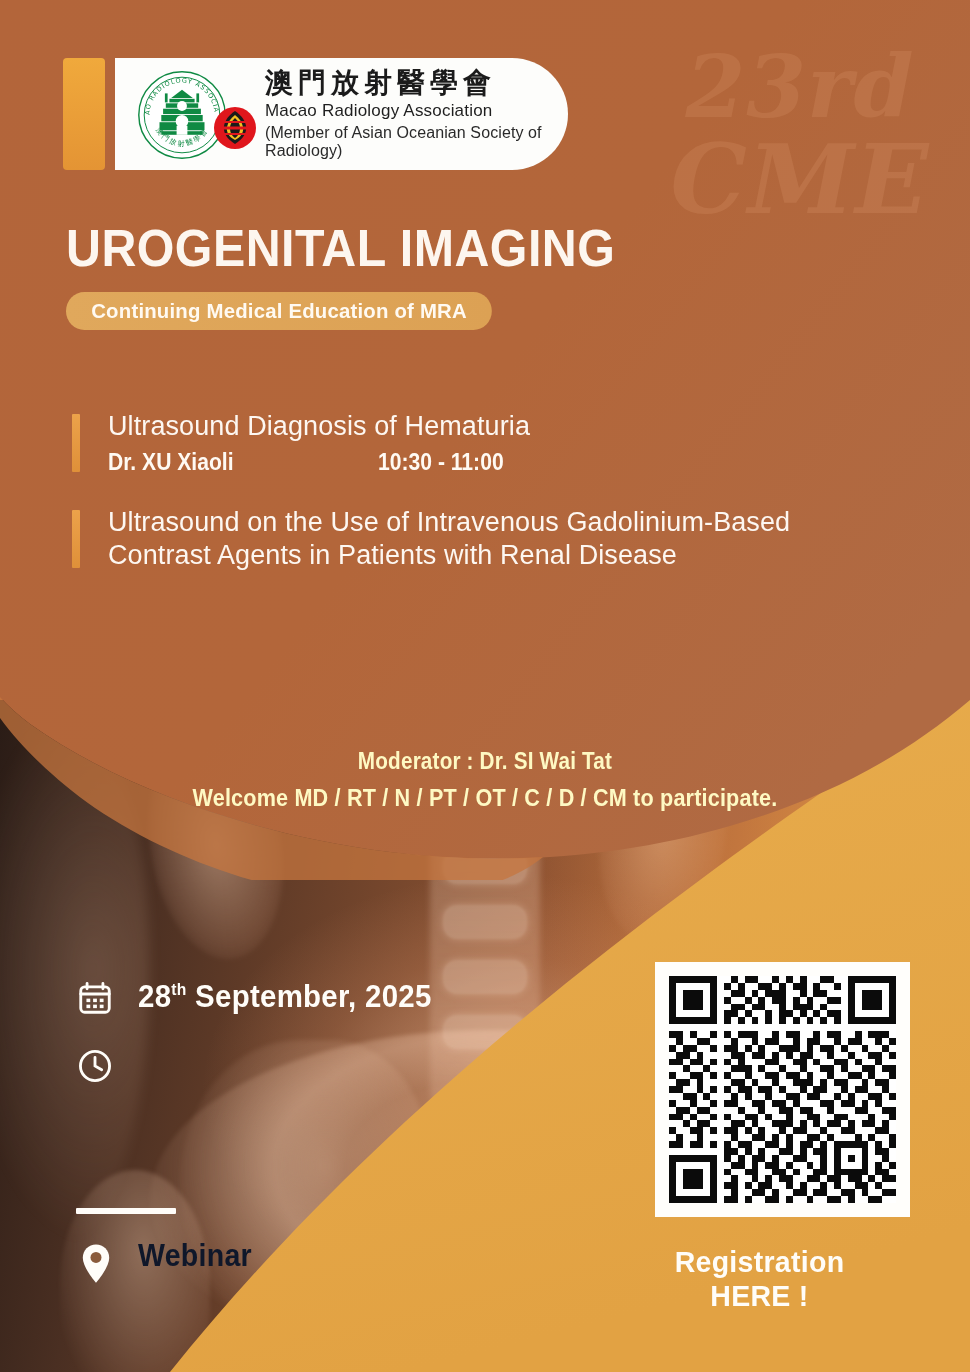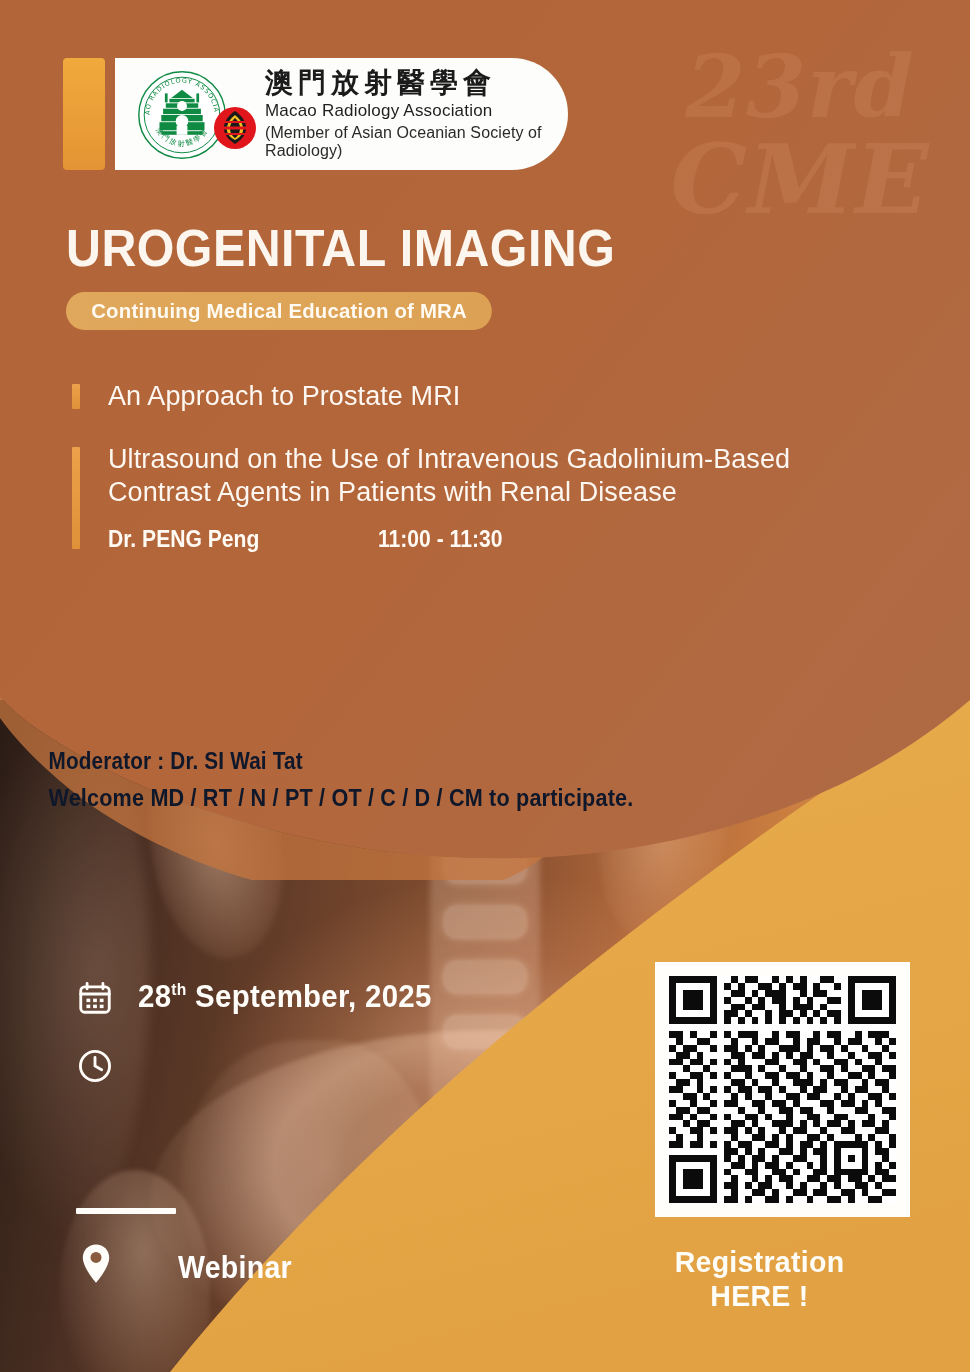--- a/index.html
+++ b/index.html
@@ -115,39 +115,39 @@
   .s-row{display:flex;align-items:baseline;margin-top:5px;}
   .s-speaker{color:#fffaf3;font-size:24px;font-weight:700;
     font-family:"Liberation Sans Narrow","Liberation Sans", sans-serif;
     transform:scaleX(.88);transform-origin:left center;width:270px;flex:0 0 270px;}
   .s-time{color:#fffaf3;font-size:24px;font-weight:700;
     font-family:"Liberation Sans Narrow","Liberation Sans", sans-serif;
     transform:scaleX(.88);transform-origin:left center;}
   .session.wide .s-row{margin-top:16px;}
 
   
-  .moderator{position:absolute;left:0;top:748px;width:970px;color:#0f172a;
+  .moderator{position:absolute;left:0;top:748px;width:970px;text-align:center;color:#fef9c3;
     font-family:"Liberation Sans Narrow","Liberation Sans", sans-serif;font-weight:700;}
   .mod-line{font-size:23px;letter-spacing:.2px;transform:scaleX(.9);}
   .mod-line2{font-size:24px;margin-top:9px;letter-spacing:.2px;transform:scaleX(.9);}
 
   
   .details{position:absolute;left:76px;top:975px;width:470px;color:#fffdf9;}
   .drow{display:flex;align-items:center;margin-bottom:26px;}
   .dicon{width:62px;flex:0 0 62px;padding-top:4px;}
   .dmain{flex:1;}
   .d-date{font-size:32px;font-weight:700;letter-spacing:.3px;
     font-family:"Liberation Sans Narrow","Liberation Sans", sans-serif;transform:scaleX(.92);transform-origin:left center;}
   .d-date sup{font-size:17px;vertical-align:super;}
   .d-time{font-size:32px;font-weight:700;letter-spacing:.3px;
     font-family:"Liberation Sans Narrow","Liberation Sans", sans-serif;transform:scaleX(.92);transform-origin:left center;}
   .d-tz{font-size:14.5px;font-weight:700;margin-top:5px;letter-spacing:.2px;
     font-family:"Liberation Sans Narrow","Liberation Sans", sans-serif;transform:scaleX(.92);transform-origin:left center;}
   .divider{position:absolute;left:76px;top:1208px;width:100px;height:6px;background:#fffdf9;border-radius:1px;}
-  .venue{position:absolute;left:76px;top:1238px;display:flex;align-items:flex-end;color:#ffffff;gap:40px;}
+  .venue{position:absolute;left:76px;top:1238px;display:flex;align-items:flex-start;color:#0f172a;}
   .venue .dicon{width:62px;flex:0 0 62px;}
   .v-text{font-size:31px;font-weight:700;letter-spacing:.3px;
     font-family:"Liberation Sans Narrow","Liberation Sans", sans-serif;transform:scaleX(.92);transform-origin:left center;}
 
   
   .qr-wrap{position:absolute;left:655px;top:962px;width:209px;}
   .qr-box{width:255px;height:255px;background:#fffefb;padding:14px;}
   .qr-box svg{display:block;width:100%;height:100%;}
   .reg-label{margin-top:28px;text-align:center;color:#fffdf8;font-size:30px;font-weight:700;
     font-family:"Liberation Sans Narrow","Liberation Sans", sans-serif;letter-spacing:.3px;transform:scaleX(.95);}
@@ -264,31 +264,34 @@
     </div>
   </div>
 
   <div class="title">UROGENITAL IMAGING</div>
   <div class="pill">Continuing Medical Education of MRA</div>
 
   <div class="sessions">
 
     <div class="session">
       <div class="bar"></div>
-      <div class="s-title">An Approach to Prostate MRI</div>
-    </div>
-
+    </div>
+
+    <div class="session">
+      <div class="bar"></div>
+      <div class="s-title">Ultrasound Diagnosis of Hematuria</div>
+      <div class="s-row">
+        <div class="s-speaker">Dr. XU Xiaoli</div>
+        <div class="s-time">10:30 - 11:00</div>
+      </div>
+    </div>
 
     <div class="session wide">
       <div class="bar"></div>
       <div class="s-title">Ultrasound on the Use of Intravenous Gadolinium-Based Contrast Agents in Patients with Renal Disease</div>
-      <div class="s-row">
-        <div class="s-speaker">Dr. PENG Peng</div>
-        <div class="s-time">11:00 - 11:30</div>
-      </div>
     </div>
 
   </div>
 
   <div class="moderator">
     <div class="mod-line">Moderator : Dr. SI Wai Tat</div>
     <div class="mod-line2">Welcome MD / RT / N / PT / OT / C / D / CM to participate.</div>
   </div>
 
   <div class="details">

